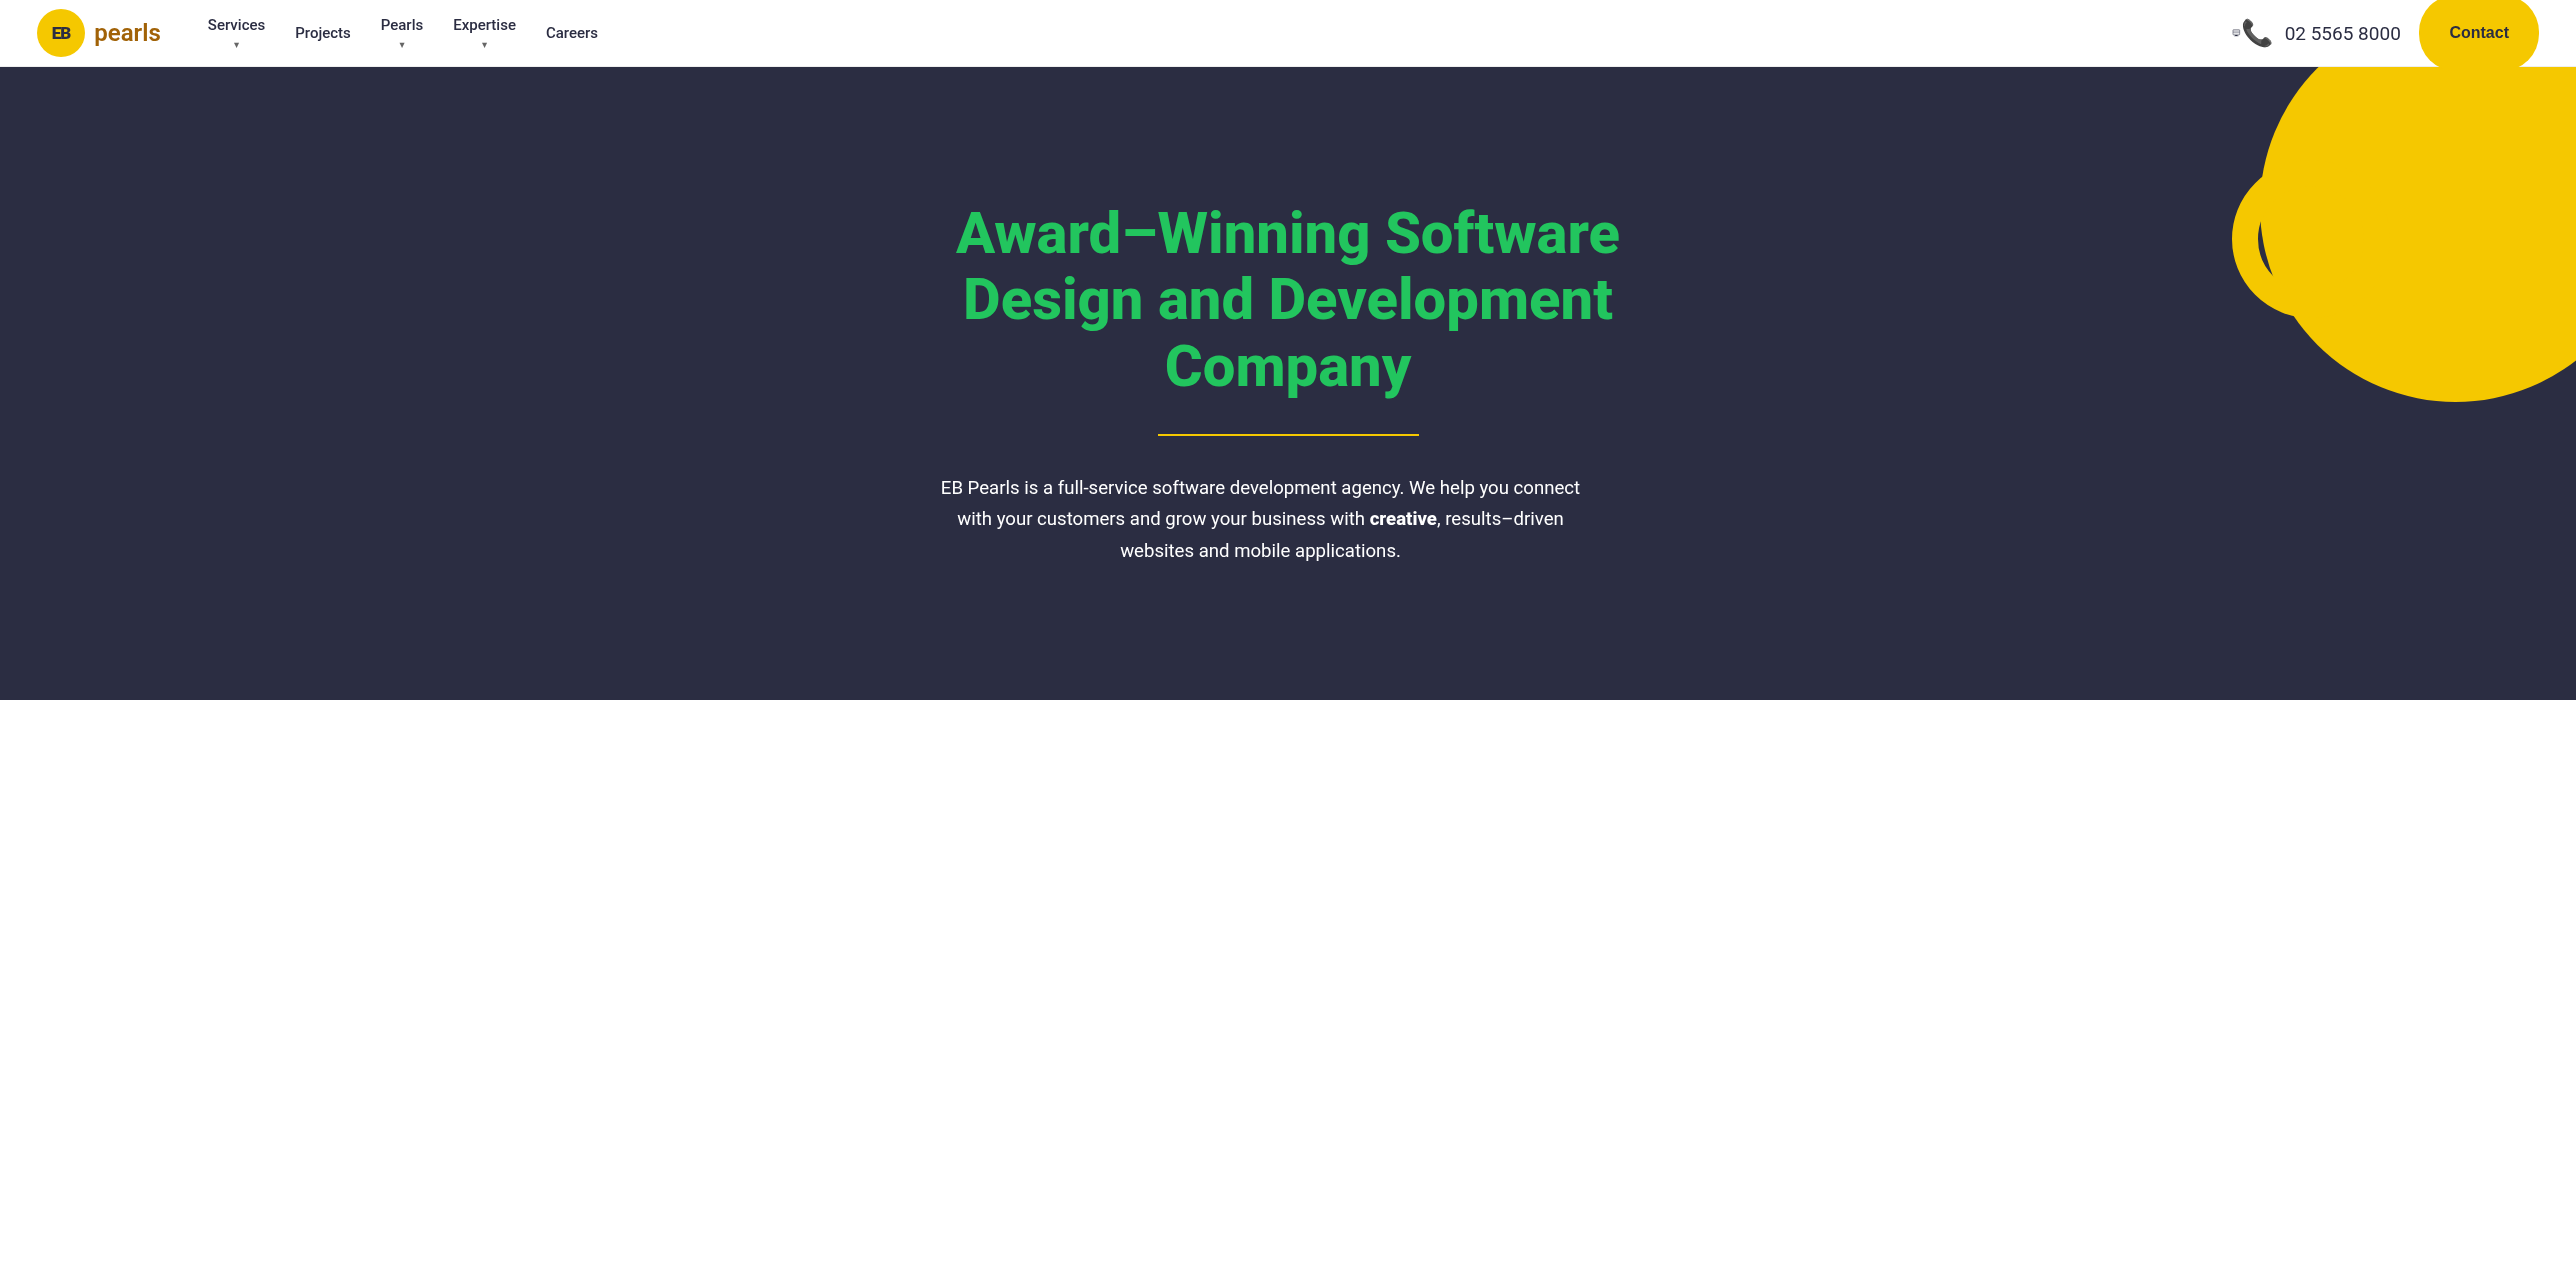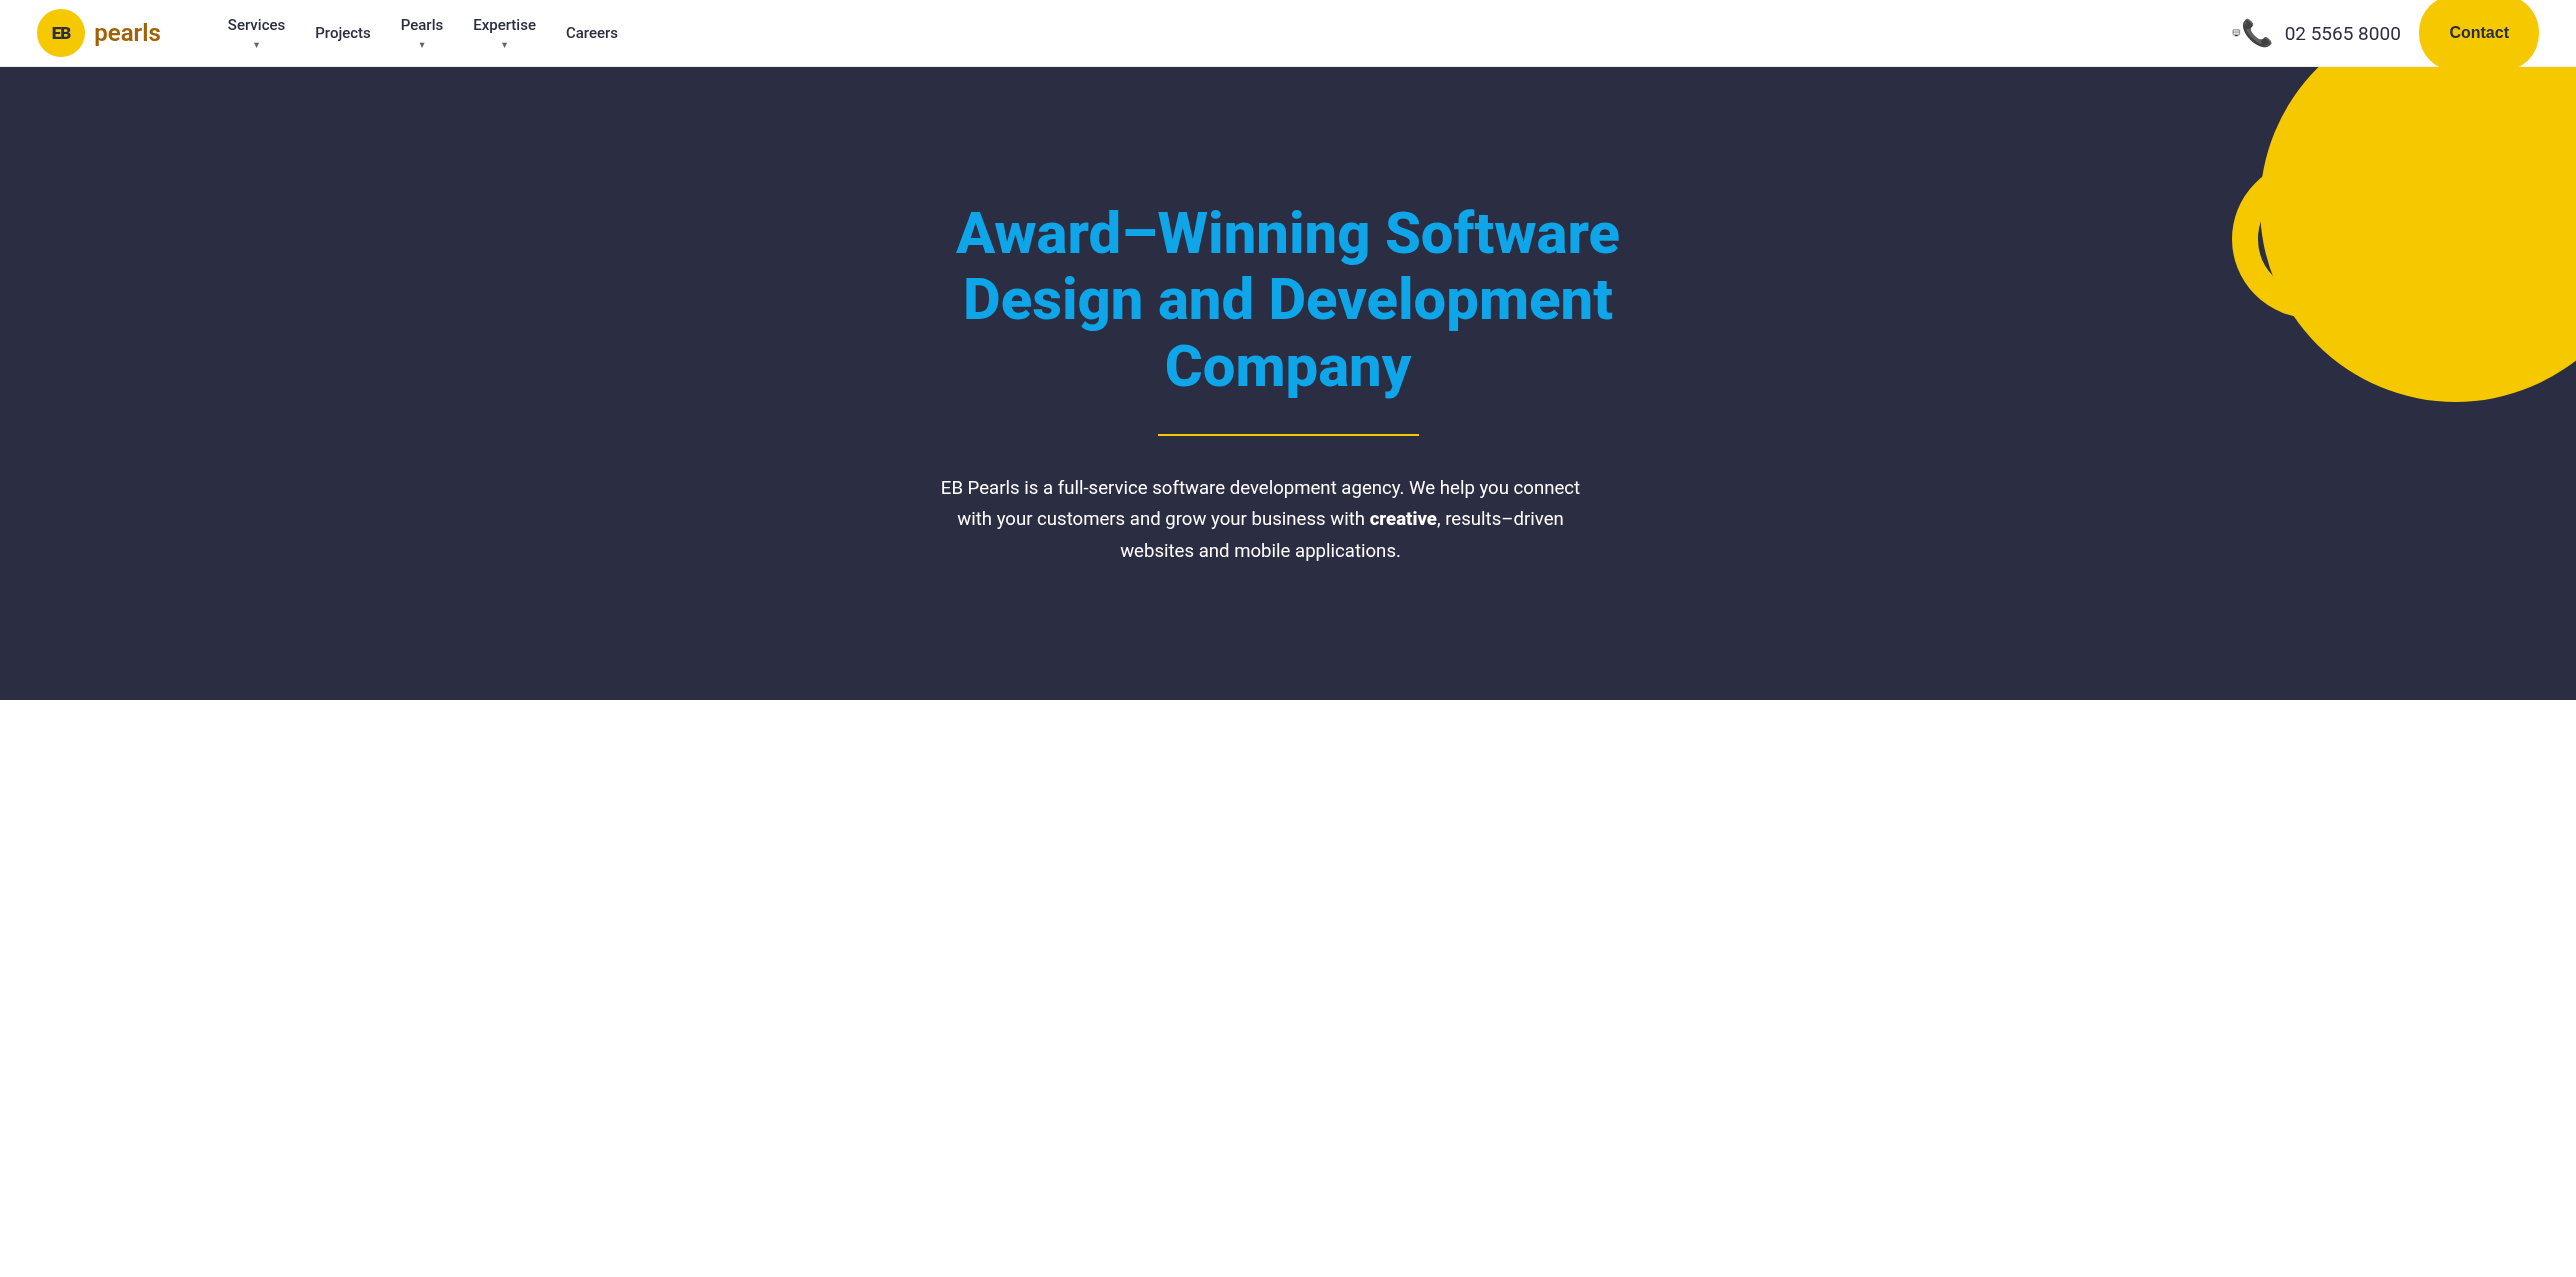--- a/index.html
+++ b/index.html
@@ -23,21 +23,21 @@
       padding: 0 37px;
       height: 67px;
       border-bottom: 0.9px solid #eee;
       position: relative;
       z-index: 10;
     }
 
     .navbar-left {
       display: flex;
       align-items: center;
-      gap: 67px;
+      gap: 47px;
     }
 
     .logo {
       display: flex;
       align-items: center;
       gap: 9.3px;
       text-decoration: none;
     }
 
     .logo-icon {
@@ -135,21 +135,21 @@
     .hero-content {
       text-align: center;
       max-width: 726px;
       position: relative;
       z-index: 2;
     }
 
     .hero-title {
       font-size: 58px;
       font-weight: 800;
-      color: #0ea5e9;
+      color: #22c55e;
       line-height: 1.15;
       margin-bottom: 34px;
     }
 
     .hero-divider {
       width: 261px;
       height: 1.9px;
       background: #F5C800;
       margin: 0 auto 37px;
     }

